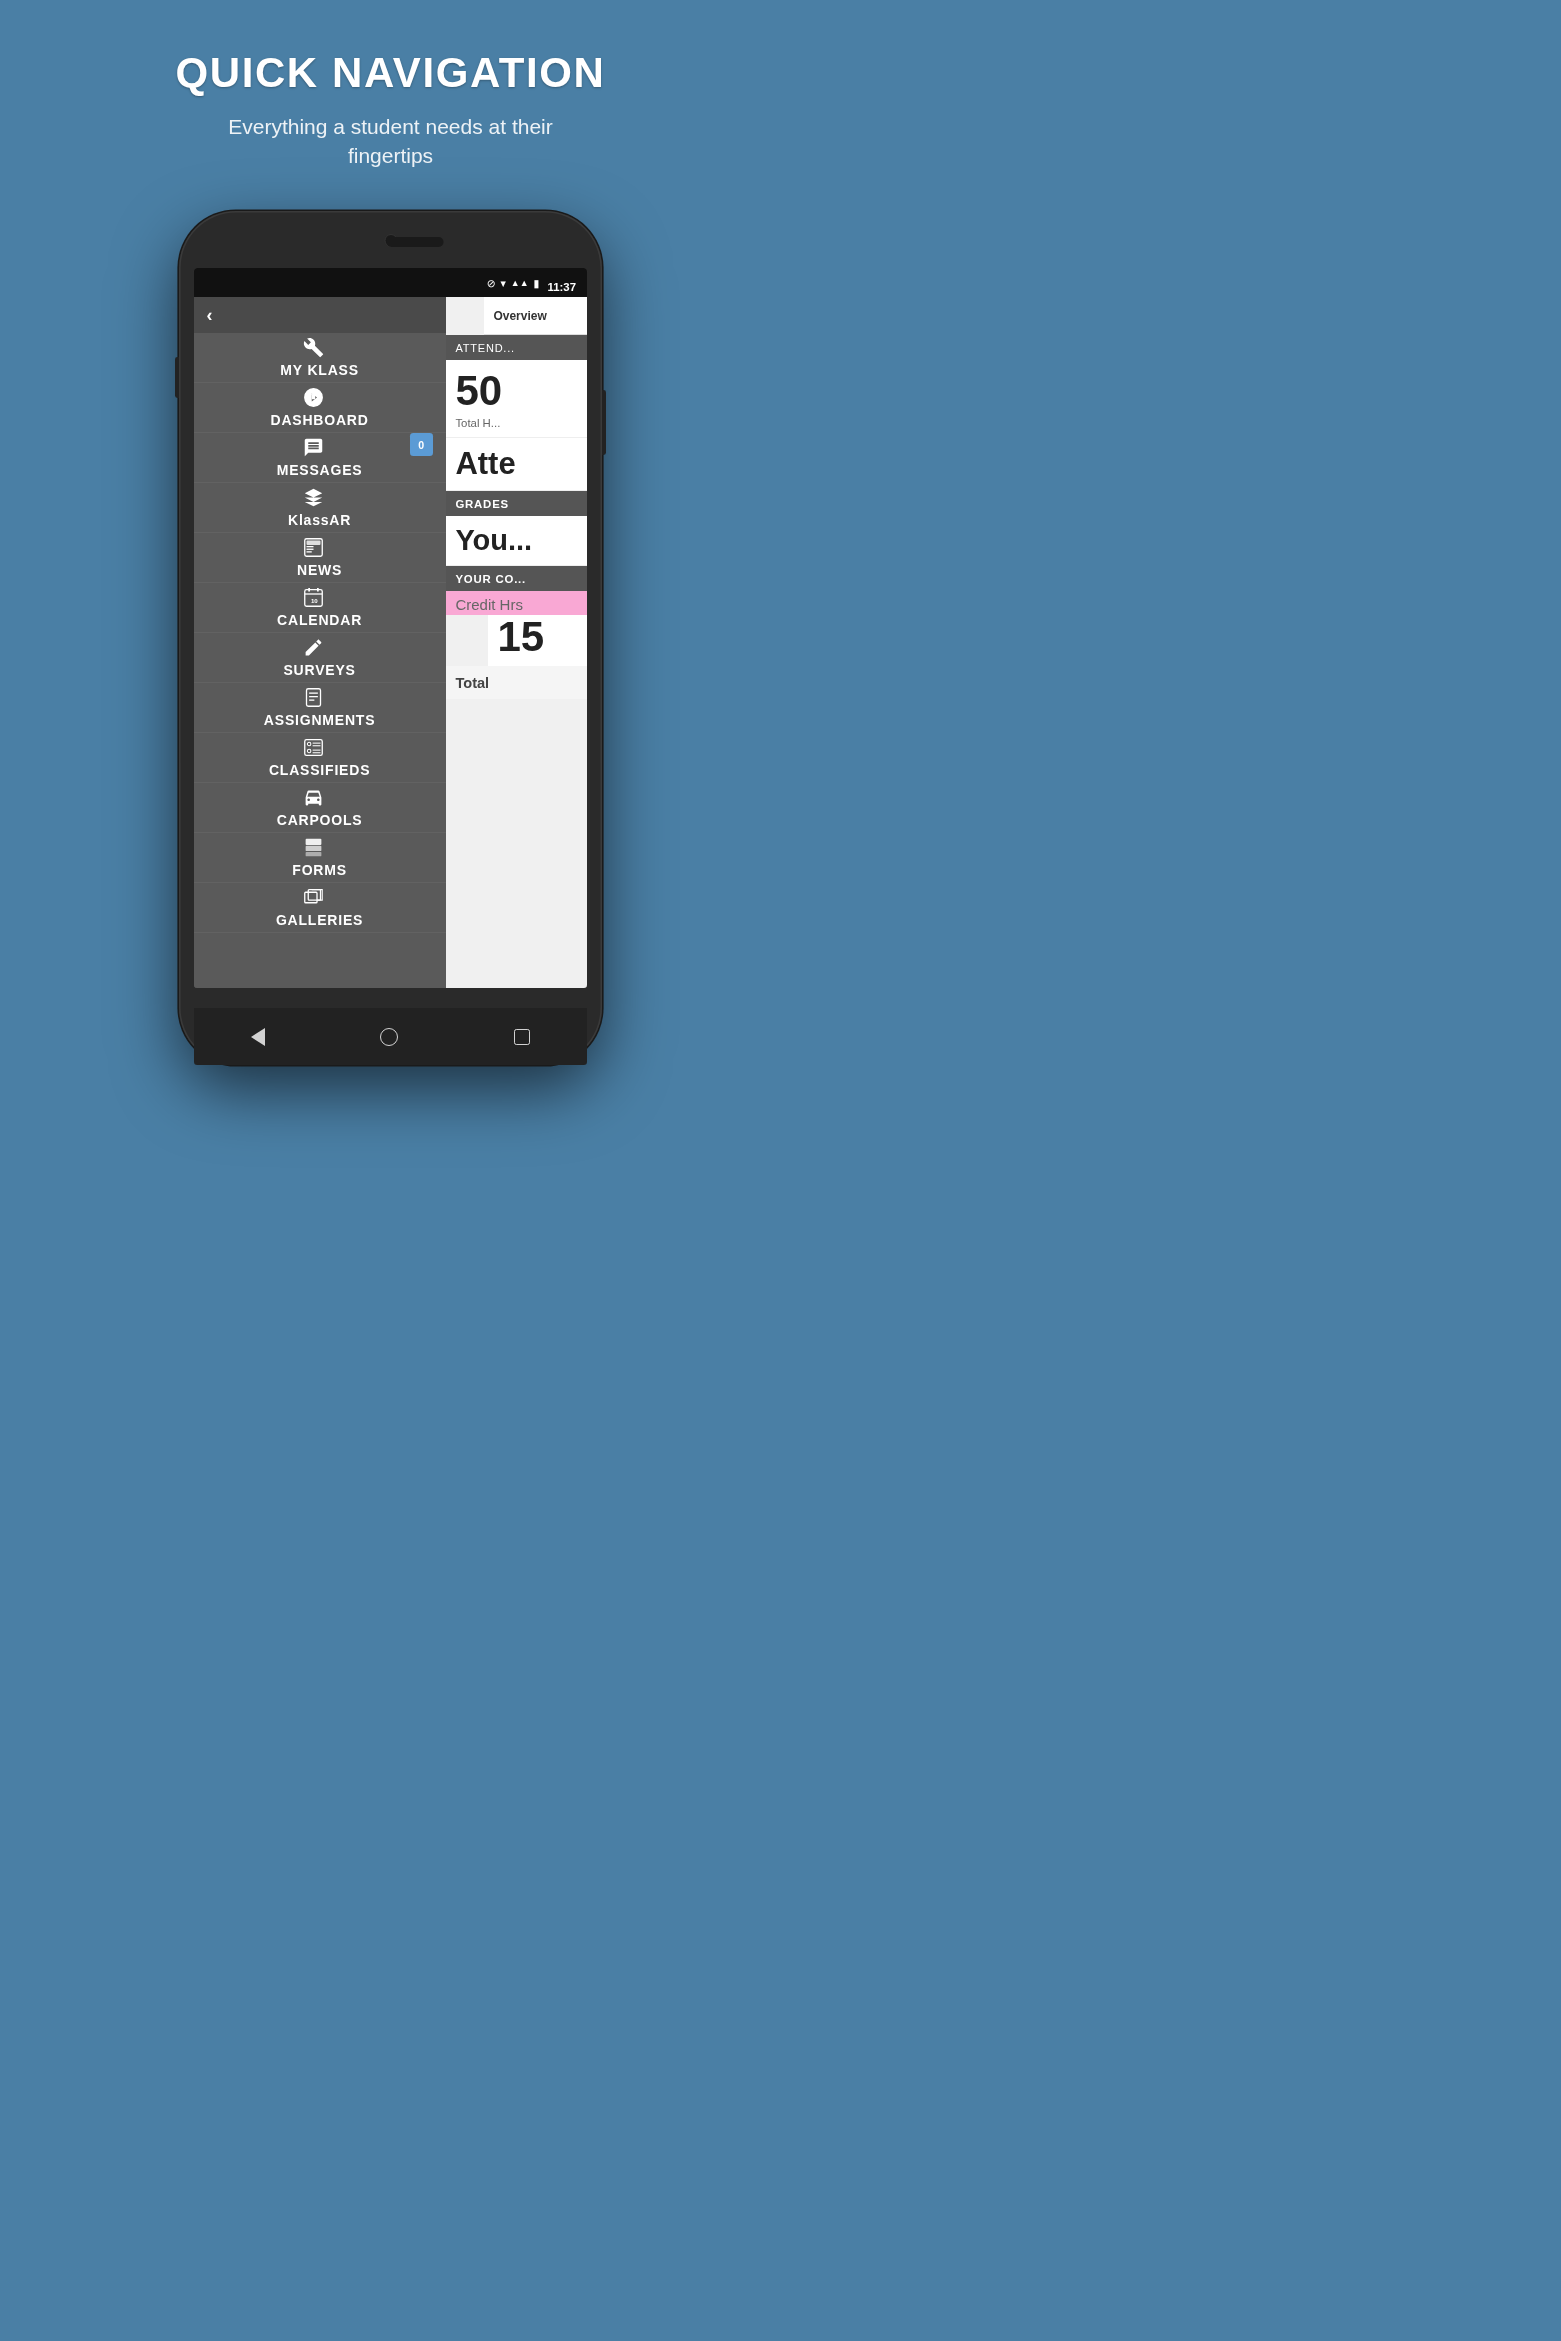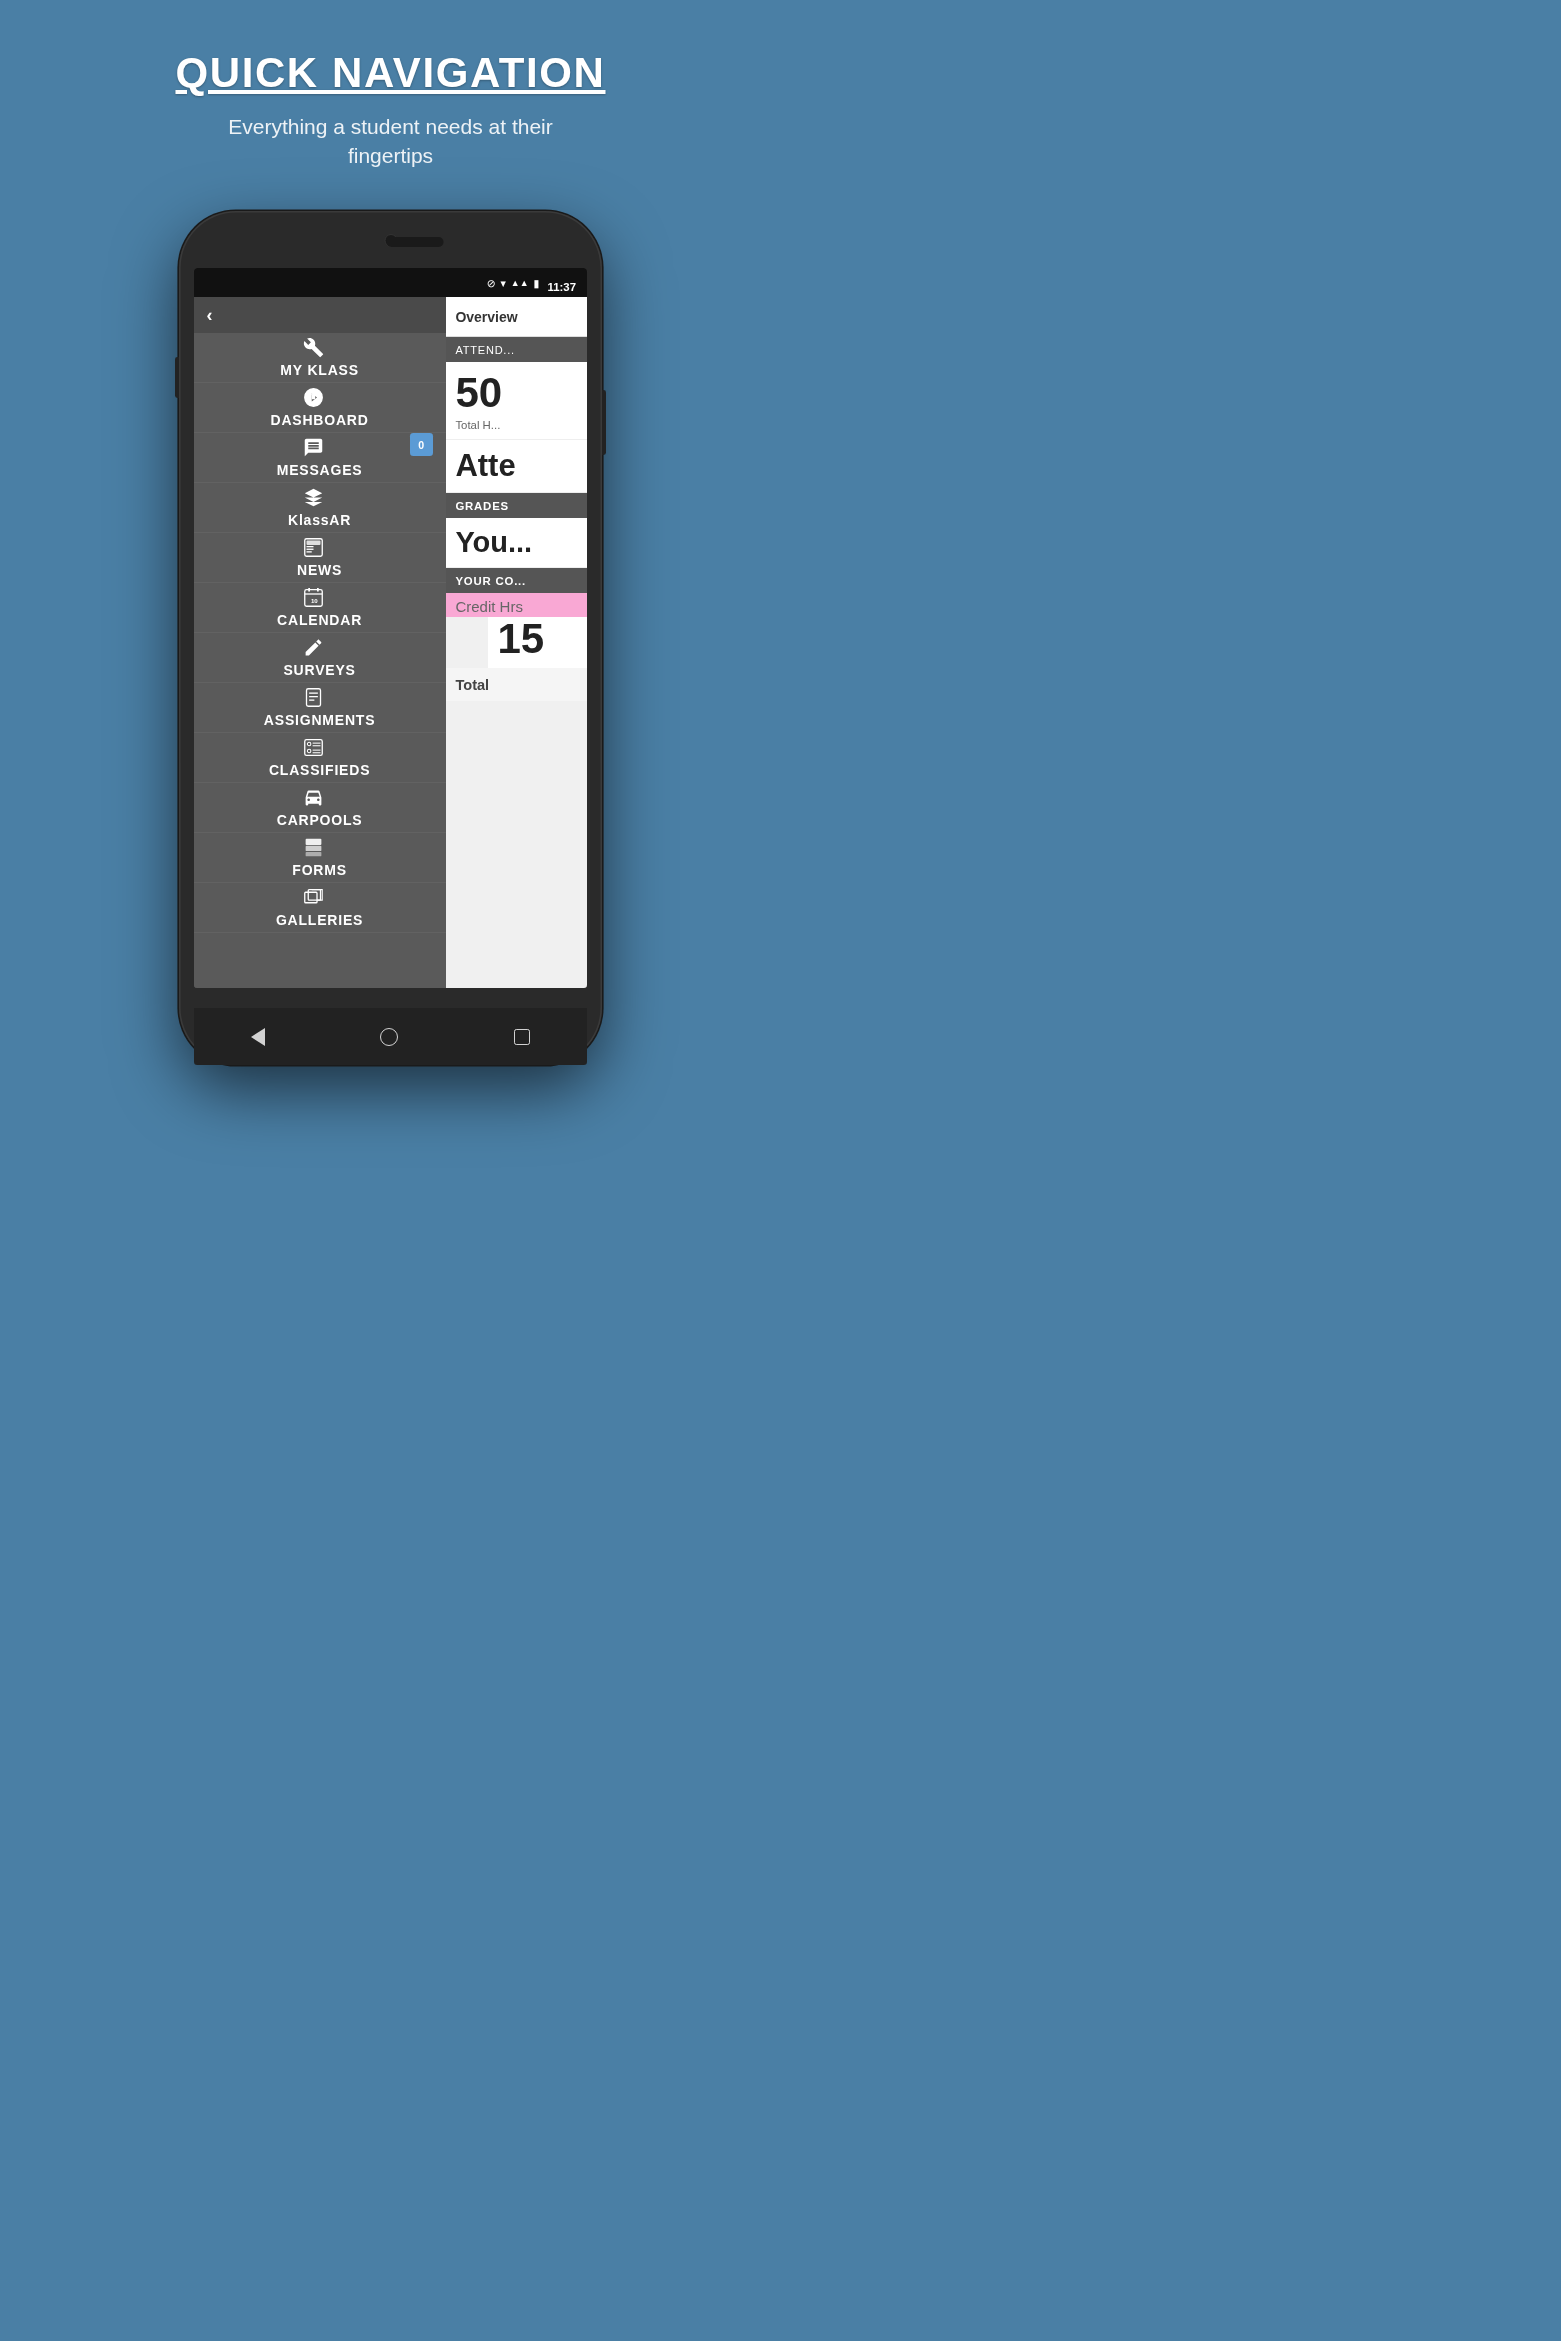--- a/index.html
+++ b/index.html
@@ -15,21 +15,20 @@
       overflow: hidden;
     }
 
     .page-title {
       color: white;
       font-size: 42px;
       font-weight: bold;
       letter-spacing: 1.6px;
       margin-top: 49px;
       text-shadow: 0 0.8px 2.4px rgba(0,0,0,0.3);
-      text-decoration: underline;
     }
 
     .page-subtitle {
       color: rgba(255,255,255,0.9);
       font-size: 21px;
       text-align: center;
       margin-top: 14.6px;
       line-height: 1.4;
       max-width: 407px;
     }
@@ -225,24 +224,25 @@
       flex: 1;
       background: #f0f0f0;
       overflow: hidden;
       display: flex;
       flex-direction: column;
     }
 
     .overview-header {
       background: white;
       padding: 11.4px 9.8px;
-      font-size: 14px;
+      font-size: 12px;
       font-weight: 600;
       color: #333;
       border-bottom: 0.8px solid #ddd;
+      margin-left: 38px;
     }
 
     .overview-section-header {
       background: #555;
       color: white;
       padding: 6.5px 9.8px;
       font-size: 11px;
       font-weight: normal;
       letter-spacing: 0.8px;
     }

